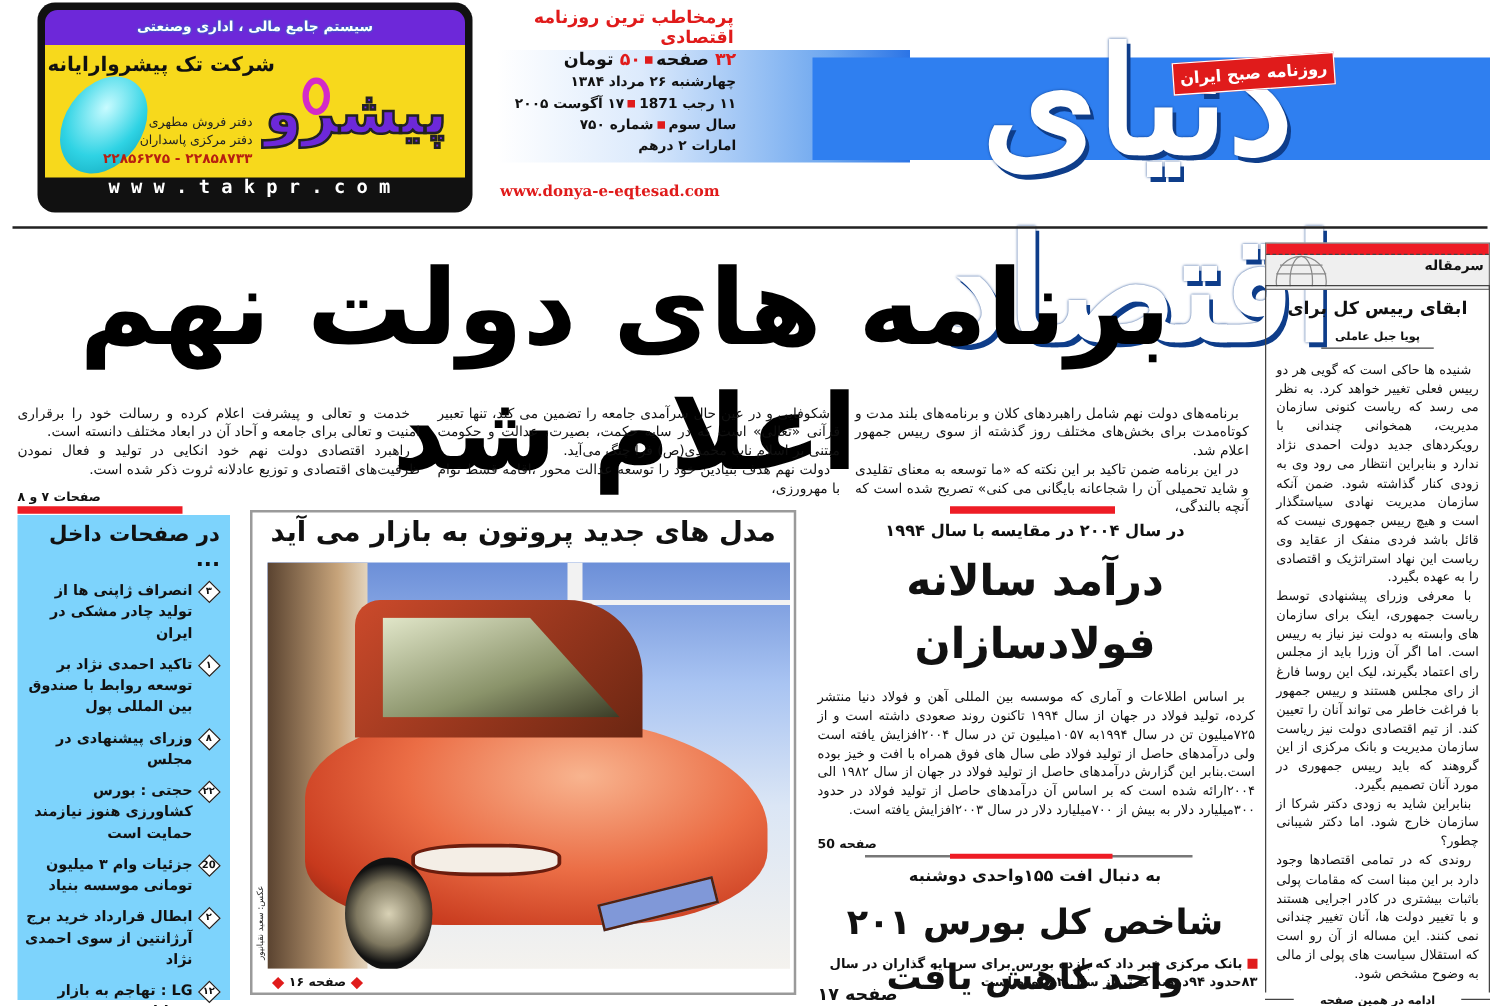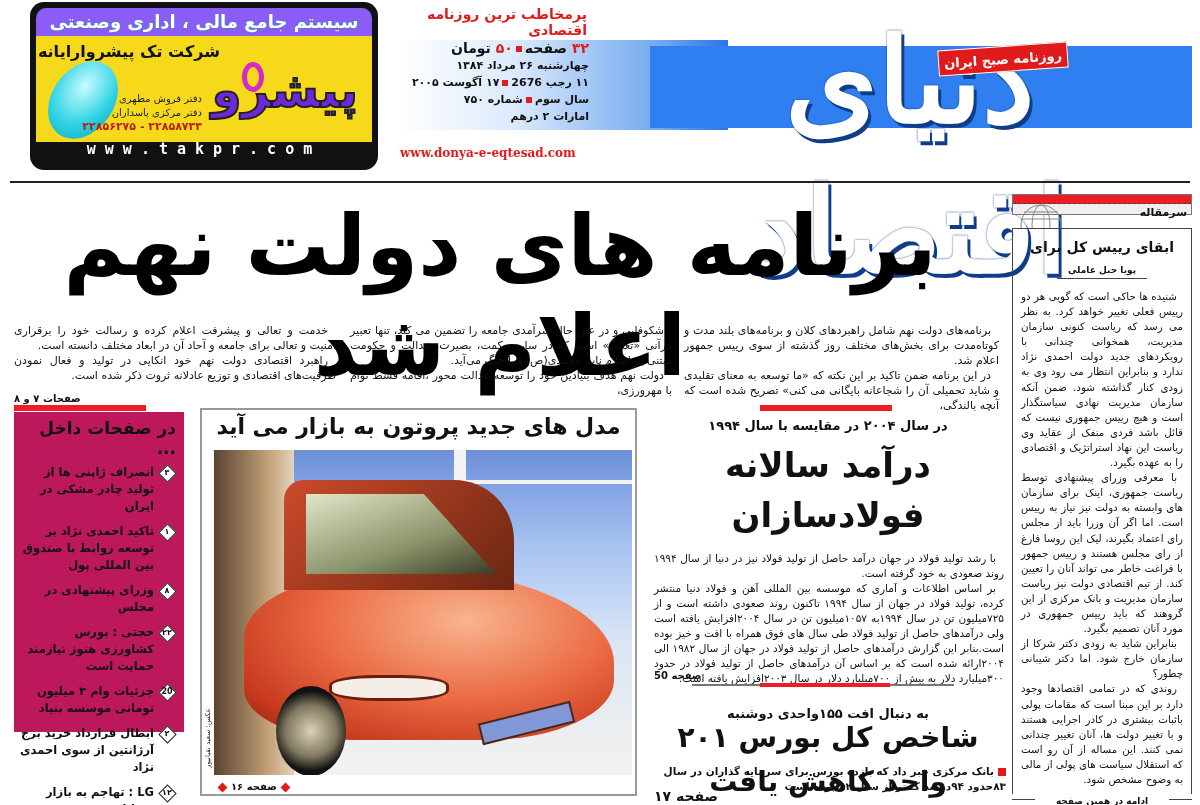--- a/index.html
+++ b/index.html
@@ -6,21 +6,21 @@
   html, body { width: 1200px; height: 805px; overflow: hidden; background: #ffffff; }
   body { position: relative; font-family: "DejaVu Sans", sans-serif; color: #111; direction: rtl; }
 
   
   .ad-box {
     position: absolute; left: 30px; top: 2px; width: 348px; height: 168px;
     background: #111; border-radius: 14px; overflow: hidden; direction: rtl;
   }
   .ad-top {
     position: absolute; left: 6px; right: 6px; top: 6px; height: 28px;
-    background: #8b5cf6; color: #fff; font-weight: bold; font-size: 18px;
+    background: #6d28d9; color: #fff; font-weight: bold; font-size: 11px;
     text-align: center; line-height: 28px; border-radius: 10px 10px 0 0;
     text-shadow: 0 0 2px #0aa;
   }
   .ad-mid {
     position: absolute; left: 6px; right: 6px; top: 34px; height: 106px;
     background: #f7d91c;
   }
   .ad-company { position: absolute; right: 152px; top: 6px; font-weight: bold; font-size: 16px; color: #111; white-space: nowrap; }
   .ad-logo {
     position: absolute; right: 14px; top: 14px; width: 128px; height: 80px;
@@ -78,22 +78,22 @@
   .lead { position: absolute; top: 323px; font-size: 11px; line-height: 15px; text-align: justify; color: #111; }
   .lead p { margin: 0; text-indent: 8px; }
   .lead-1 { left: 684px; width: 315px; }
   .lead-2 { left: 350px; width: 322px; }
   .lead-3 { left: 14px; width: 322px; }
   .lead-ref { position: absolute; left: 14px; top: 393px; font-size: 10px; font-weight: bold; }
   .red-rule { position: absolute; height: 6px; background: #ee1c25; }
 
   
   .inside {
-    position: absolute; left: 14px; top: 412px; width: 170px; height: 320px;
-    background: #be185d; padding: 6px 8px 0 6px;
+    position: absolute; left: 14px; top: 412px; width: 170px; height: 388px;
+    background: #7dd3fc; padding: 6px 8px 0 6px;
   }
   .inside-title { font-size: 17px; font-weight: bold; margin-bottom: 6px; text-align: right; }
   .inside-item { display: flex; flex-direction: row; align-items: flex-start; margin-bottom: 8px; }
   .inside-num {
     flex: 0 0 18px; height: 18px; margin-left: 4px; position: relative;
     font-size: 8px; font-weight: bold; text-align: center; line-height: 18px;
   }
   .inside-num::before {
     content: ""; position: absolute; left: 3px; top: 3px; width: 11px; height: 11px;
     border: 1px solid #222; transform: rotate(45deg); background: #fff;
@@ -139,29 +139,29 @@
   .diamond { display: inline-block; width: 7px; height: 7px; background: #e01b1b; transform: rotate(45deg); margin: 0 5px; vertical-align: middle; }
 
   
   .steel-kicker { position: absolute; left: 648px; top: 418px; width: 360px; text-align: center; font-size: 13px; font-weight: bold; }
   .steel-title { position: absolute; left: 648px; top: 440px; width: 360px; text-align: center; font-size: 34px; font-weight: bold; line-height: 50px; }
   .steel-body { position: absolute; left: 654px; top: 551px; width: 350px; font-size: 10.5px; line-height: 15px; text-align: justify; }
   .steel-body p { text-indent: 8px; }
   .steel-page { position: absolute; left: 654px; top: 670px; font-size: 10px; font-weight: bold; }
   .gray-rule { position: absolute; height: 2px; background: #777; }
 
-  .bourse-kicker { position: absolute; left: 648px; top: 694px; width: 360px; text-align: center; font-size: 13px; font-weight: bold; margin-top: 12px; }
+  .bourse-kicker { position: absolute; left: 648px; top: 694px; width: 360px; text-align: center; font-size: 13px; font-weight: bold; }
   .bourse-title { position: absolute; left: 648px; top: 716px; width: 360px; text-align: center; font-size: 28px; font-weight: bold; line-height: 44px; }
   .bourse-body { position: absolute; left: 654px; top: 764px; width: 352px; font-size: 10.5px; line-height: 15px; font-weight: bold; text-align: right; }
   .bourse-body .sq { width: 8px; height: 8px; margin: 0 0 0 4px; }
   .bourse-page { position: absolute; left: 654px; top: 788px; font-size: 14px; font-weight: bold; }
 
   
   .editorial-head {
-    position: absolute; left: 1012px; top: 194px; width: 180px; height: 21px;
+    position: absolute; left: 1012px; top: 194px; width: 180px; height: 38px;
     border: 1px solid #777; background: #efefef;
   }
   .editorial-head .bar { position: absolute; left: 0; right: 0; top: 0; height: 9px; background: #ee1c25; border-bottom: 1px dashed #444; }
   .editorial-head .label { position: absolute; right: 4px; top: 11px; font-size: 11px; font-weight: bold; }
   .globe-icon { position: absolute; left: 6px; top: 4px; width: 44px; height: 30px; }
 
   .editorial {
     position: absolute; left: 1012px; top: 228px; width: 180px; height: 566px;
     border: 1px solid #444; border-bottom: none; padding: 8px 8px 0 8px;
   }
@@ -199,21 +199,21 @@
 <div class="tagline">پرمخاطب ترین روزنامه اقتصادی</div>
 <div class="issue-band"></div>
 <div class="issue-info">
   <div class="price">
     <span class="red">۳۲</span>
     <span>صفحه</span><span class="sq"></span><span class="red">۵۰</span>
     <span>تومان</span>
   </div>
   <div>چهارشنبه ۲۶ مرداد ۱۳۸۴</div>
   <div>
-    <span>۱۱ رجب 2676</span><span class="sq"></span><span>۱۷ آگوست ۲۰۰۵</span>
+    <span>۱۱ رجب 1871</span><span class="sq"></span><span>۱۷ آگوست ۲۰۰۵</span>
   </div>
   <div>
     <span>سال سوم</span><span class="sq"></span><span>شماره ۷۵۰</span>
   </div>
   <div>امارات ۲ درهم</div>
 </div>
 <div class="site-url">www.donya-e-eqtesad.com</div>
 
 <div class="logo-band"></div>
 <div class="logo-text">دنیای اقتصاد</div>
@@ -290,21 +290,20 @@
   <div class="photo-page">
     <span class="diamond"></span><span>صفحه ۱۶</span><span class="diamond"></span>
   </div>
 </div>
 
 <div class="steel-kicker">در سال ۲۰۰۴ در مقایسه با سال ۱۹۹۴</div>
 <div class="steel-title">
   <div>درآمد سالانه فولادسازان</div>
 </div>
 <div class="steel-body">
-  <p>با رشد تولید فولاد در جهان درآمد حاصل از تولید فولاد نیز در دنیا از سال ۱۹۹۴ روند صعودی به خود گرفته است.</p>
   <p>بر اساس اطلاعات و آماری که موسسه بین المللی آهن و فولاد دنیا منتشر کرده، تولید فولاد در جهان از سال ۱۹۹۴ تاکنون روند صعودی داشته است و از ۷۲۵میلیون تن در سال ۱۹۹۴به ۱۰۵۷میلیون تن در سال ۲۰۰۴افزایش یافته است ولی درآمدهای حاصل از تولید فولاد طی سال های فوق همراه با افت و خیز بوده است.بنابر این گزارش درآمدهای حاصل از تولید فولاد در جهان از سال ۱۹۸۲ الی ۲۰۰۴ارائه شده است که بر اساس آن درآمدهای حاصل از تولید فولاد در حدود ۳۰۰میلیارد دلار به بیش از ۷۰۰میلیارد دلار در سال ۲۰۰۳افزایش یافته است.</p>
 </div>
 <div class="steel-page">صفحه 50</div>
 <div class="gray-rule" style="left:692px; top:684px; width:262px;"></div>
 <div class="red-rule" style="left:760px; top:683px; width:130px; height:4px;"></div>
 
 <div class="bourse-kicker">به دنبال افت ۱۵۵واحدی دوشنبه</div>
 <div class="bourse-title">شاخص کل بورس ۲۰۱ واحد کاهش یافت</div>
 <div class="bourse-body"><span class="sq"></span><span>بانک مرکزی خبر داد که بازده بورس برای سرمایه گذاران در سال ۸۳حدود ۹۴درصد کمتر از سال ۸۲ بوده است</span></div>
 <div class="bourse-page">صفحه ۱۷</div>

